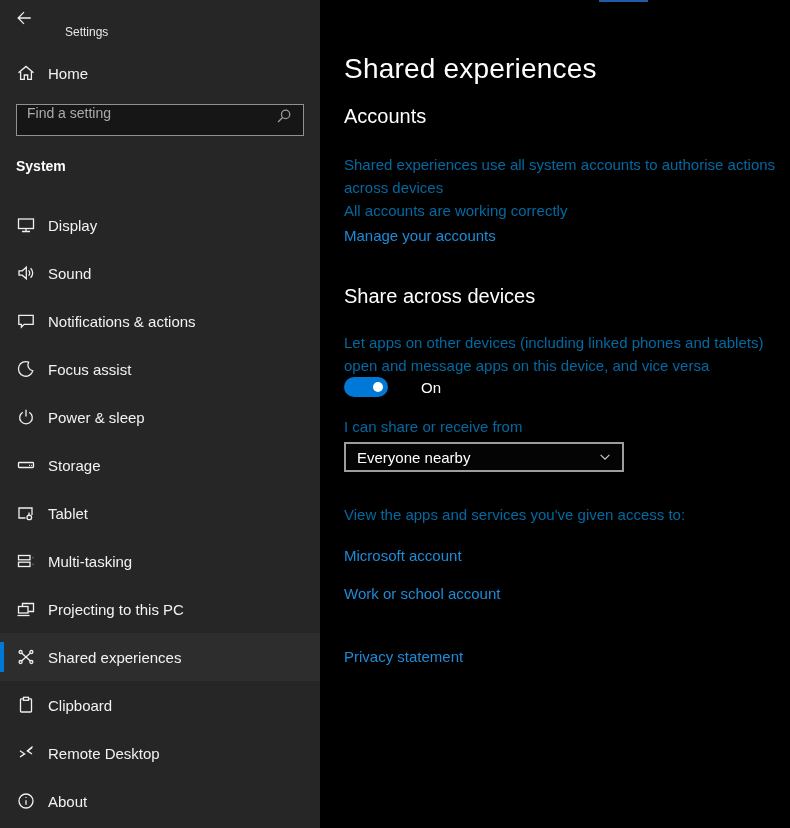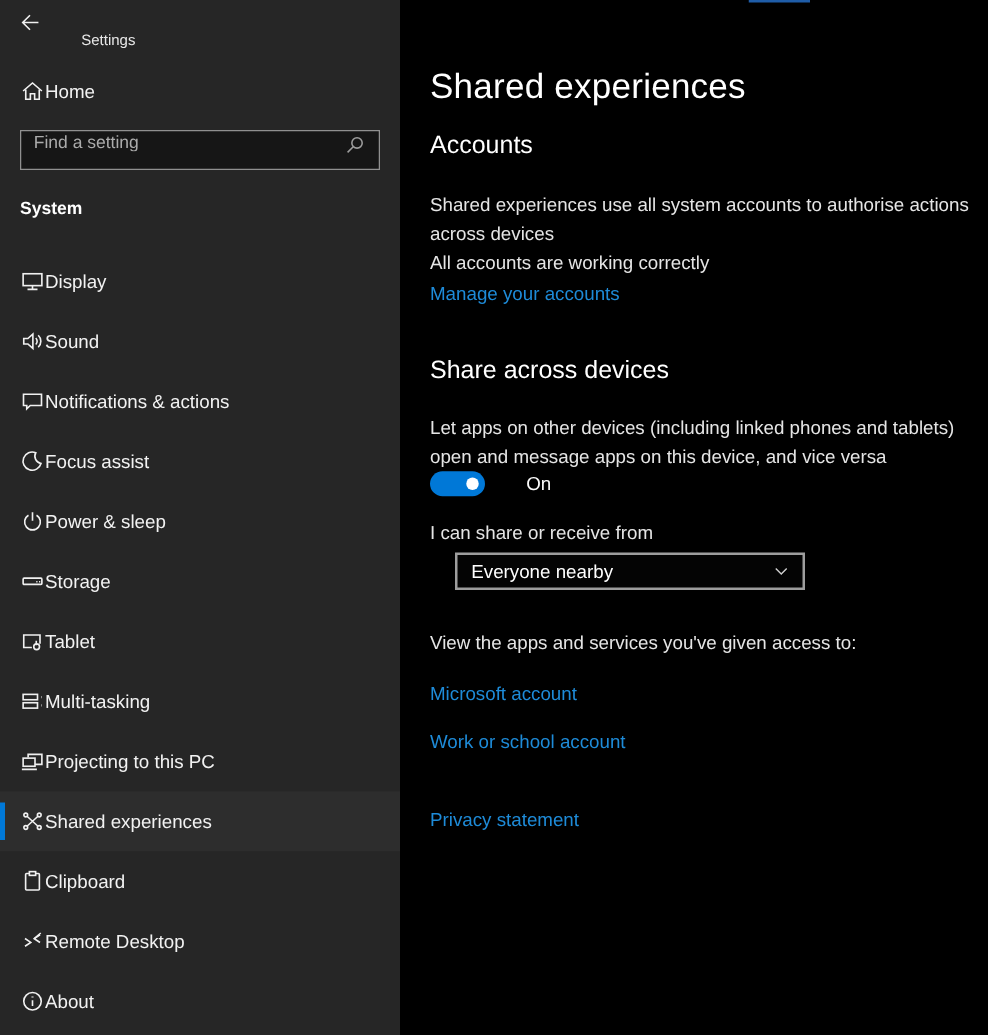--- a/index.html
+++ b/index.html
@@ -20,48 +20,48 @@
   .search-box input{flex:1;background:transparent;border:none;outline:none;color:#d8d8d8;
     font-family:"Liberation Sans",sans-serif;font-size:14px;padding:0 6px 0 10px;}
   .search-box input::placeholder{color:#ababab;}
   .search-icon{width:22px;height:22px;margin-right:8px;display:flex;align-items:center;justify-content:center;cursor:pointer;}
   .system-header{position:absolute;left:16px;top:158px;font-size:14px;font-weight:bold;color:#fff;}
   .nav{position:absolute;left:0;top:201px;width:320px;text-align:right;}
   .nav-item{height:48px;display:flex;align-items:center;position:relative;cursor:pointer;}
   .nav-item.selected{background:#2d2d2d;}
   .nav-item.selected::before{content:"";position:absolute;left:0;top:9px;bottom:9px;width:4px;background:var(--accent,#0078d7);}
   .icon-cell{width:20px;height:20px;margin-left:16px;flex:0 0 20px;display:flex;align-items:center;justify-content:center;}
-  .nav-label{margin-left:0;font-size:15px;color:#f2f2f2;white-space:nowrap;}
+  .nav-label{margin-left:12px;font-size:15px;color:#f2f2f2;white-space:nowrap;}
   .icon-cell svg, .titlebar-back svg, .search-icon svg{display:block;}
   
   .main{position:absolute;left:320px;top:0;width:470px;height:828px;}
   .top-line{position:absolute;left:279px;top:0;width:49px;height:2px;background:var(--top-line,#1f5da8);}
   .page-title{position:absolute;left:24px;top:53px;font-size:28px;font-weight:300;color:#fff;letter-spacing:.2px;}
   .sec-heading{position:absolute;left:24px;font-size:20px;font-weight:400;color:#fff;}
   .h-accounts{top:105px;}
   .h-share{top:285px;}
-  .body-text{position:absolute;left:24px;font-size:15px;line-height:23px;color:#e5e5e5;width:440px;}
+  .body-text{position:absolute;left:24px;font-size:15px;line-height:23px;color:#0369a1;width:440px;}
   .t-acc-desc{top:153px;}
   .t-acc-status{top:199px;}
   .t-share-desc{top:331px;}
   .t-share-from{top:415px;}
   .t-access-desc{top:503px;}
   .link{position:absolute;left:24px;font-size:15px;color:var(--link,#1e8bd8);cursor:pointer;white-space:nowrap;}
   .l-manage{top:227px;}
   .l-ms{top:547px;}
   .l-work{top:585px;}
   .l-privacy{top:648px;}
   .toggle-row{position:absolute;left:24px;top:377px;display:flex;align-items:center;}
   .toggle{width:44px;height:20px;border-radius:10px;background:#4a4a4a;position:relative;cursor:pointer;box-sizing:border-box;}
   .toggle.on{background:var(--accent,#0078d7);}
   .toggle .knob{position:absolute;top:5px;left:5px;width:10px;height:10px;border-radius:50%;background:#fff;}
   .toggle.on .knob{left:auto;right:5px;}
   .toggle-label{margin-left:33px;font-size:15px;color:#fbfbfb;}
   .select{position:absolute;left:24px;top:442px;width:280px;height:30px;box-sizing:border-box;
-    border:2px solid #9d9d9d;background:#040404;display:flex;align-items:center;cursor:pointer;margin-left:20px;}
+    border:2px solid #9d9d9d;background:#040404;display:flex;align-items:center;cursor:pointer;}
   .select-value{font-size:15px;color:#fff;margin-left:11px;flex:1;}
   .select-chevron{margin-right:10px;display:flex;align-items:center;}
 </style>
 </head>
 <body style="--accent: #0078d7; --link: #1e8bd8; --sidebar-bg: #262626; --content-bg: #000000; --top-line: #1f5da8;">
 
 <div class="sidebar">
   <div class="titlebar-back">
     <span>
       <svg width="18" height="18" viewBox="0 0 20 20" fill="none" stroke="#f0f0f0" stroke-width="1.4">

